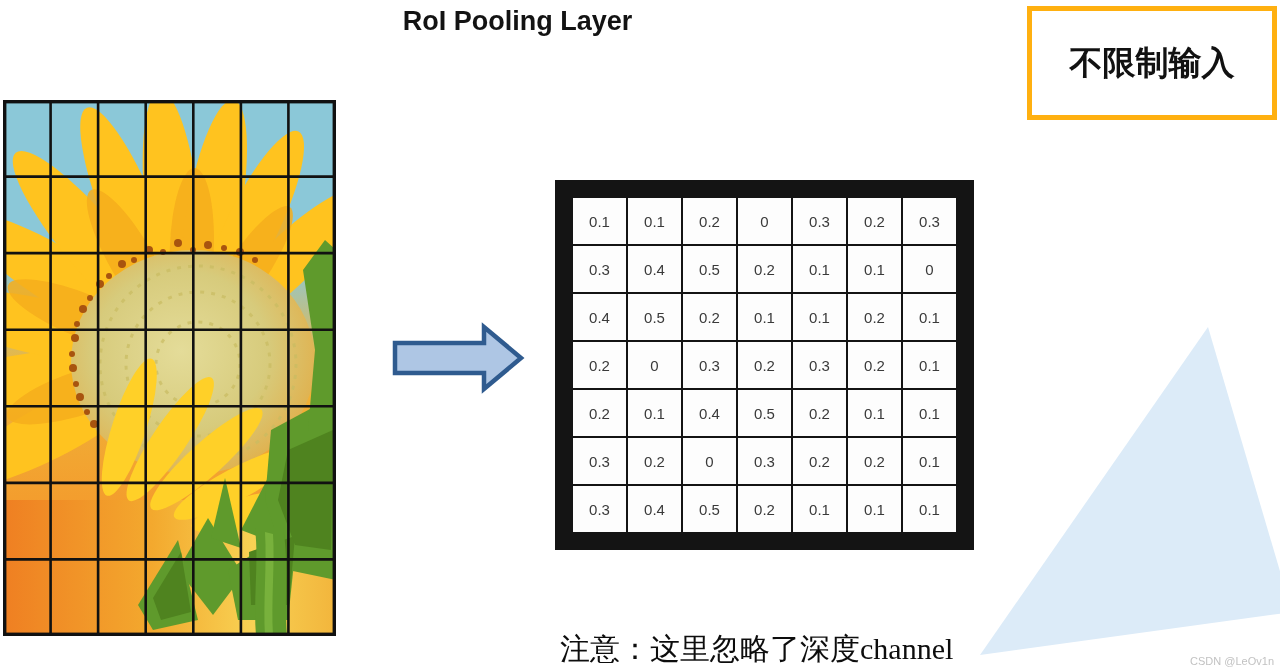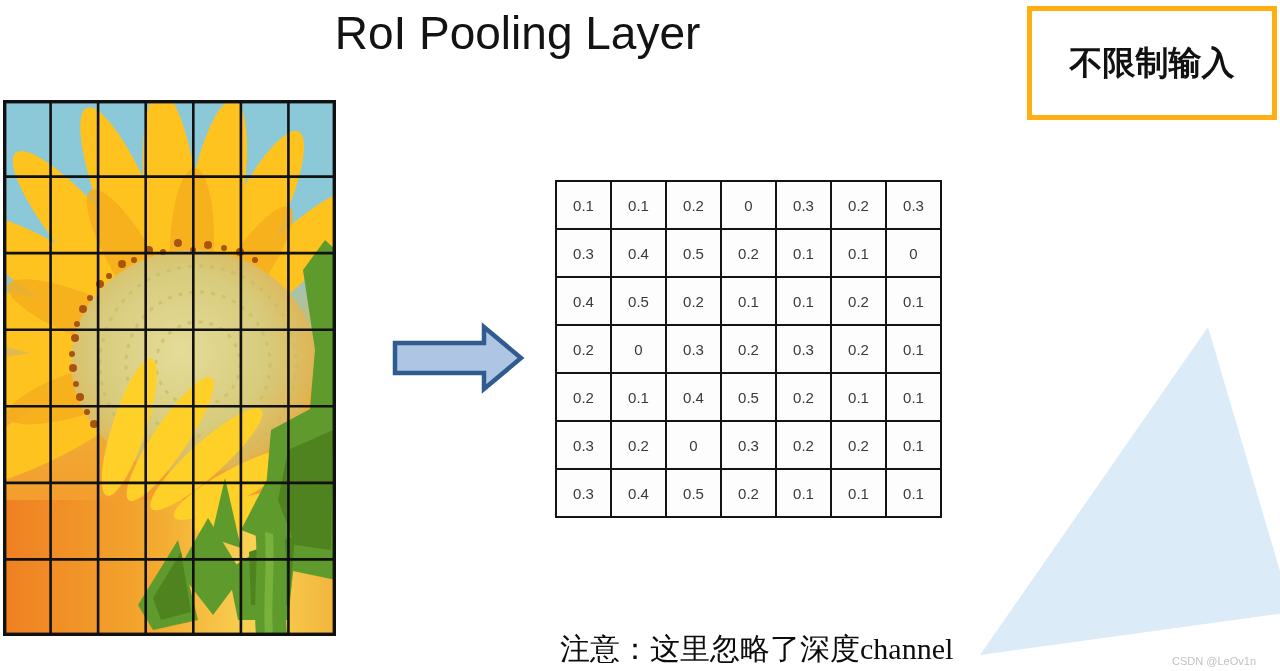--- a/index.html
+++ b/index.html
@@ -4,21 +4,21 @@
 <style>
   * { margin: 0; padding: 0; box-sizing: border-box; }
   html, body { width: 1280px; height: 671px; background: #ffffff; overflow: hidden; position: relative; }
   body { font-family: "Liberation Sans", sans-serif; }
 
   .stage { position: absolute; inset: 0; width: 1280px; height: 671px; }
 
   
   .title {
     position: absolute; left: 0; top: 6px; width: 1035px;
-    text-align: center; font-size: 46px; font-weight: 400; color: #131313;
+    text-align: center; font-size: 27px; font-weight: 700; color: #131313;
     letter-spacing: 0px;
   }
 
   
   .callout {
     position: absolute; right: 3px; top: 6px; width: 250px; height: 114px;
     border: 5px solid #a21caf; background: #ffffff;
     display: flex; flex-direction: column; align-items: center; justify-content: center;
     gap: 2px;
   }
@@ -29,41 +29,41 @@
 
   
   .roi-image { position: absolute; left: 3px; top: 100px; width: 333px; height: 536px; }
 
   
   .arrow-wrap { position: absolute; left: 391px; top: 321px; width: 136px; height: 74px; }
 
   
   .feature-map {
     position: absolute; left: 555px; top: 180px;
-    display: grid; background: #141414; gap: 2px; padding: 2px; z-index: 1;
+    display: grid; background: #141414; gap: 2px; padding: 18px; z-index: 1;
   }
   .fm-cell {
     width: 53px; height: 46px; background: #fdfdfd;
     display: flex; align-items: center; justify-content: center;
     font-size: 15px; color: #3a3a3a; font-family: "Liberation Sans", sans-serif;
   }
 
   
   .triangle-wrap { position: absolute; left: 960px; top: 318px; width: 320px; height: 345px; z-index: 0; }
 
   
   .note {
     position: absolute; left: 560px; top: 629px; width: 550px;
     font-size: 30px; color: #0d0d0d; z-index: 2;
     font-family: "Liberation Serif", serif;
   }
 
   
   .watermark {
-    position: absolute; right: 24px; bottom: 4px; font-size: 11px; color: #c2c2c2;
+    position: absolute; right: 6px; bottom: 4px; font-size: 11px; color: #c2c2c2;
     z-index: 3; font-family: "Liberation Sans", sans-serif;
   }
 </style>
 </head>
 <body>
 
 <div class="stage">
 
   <h1 class="title">RoI Pooling Layer</h1>
 

